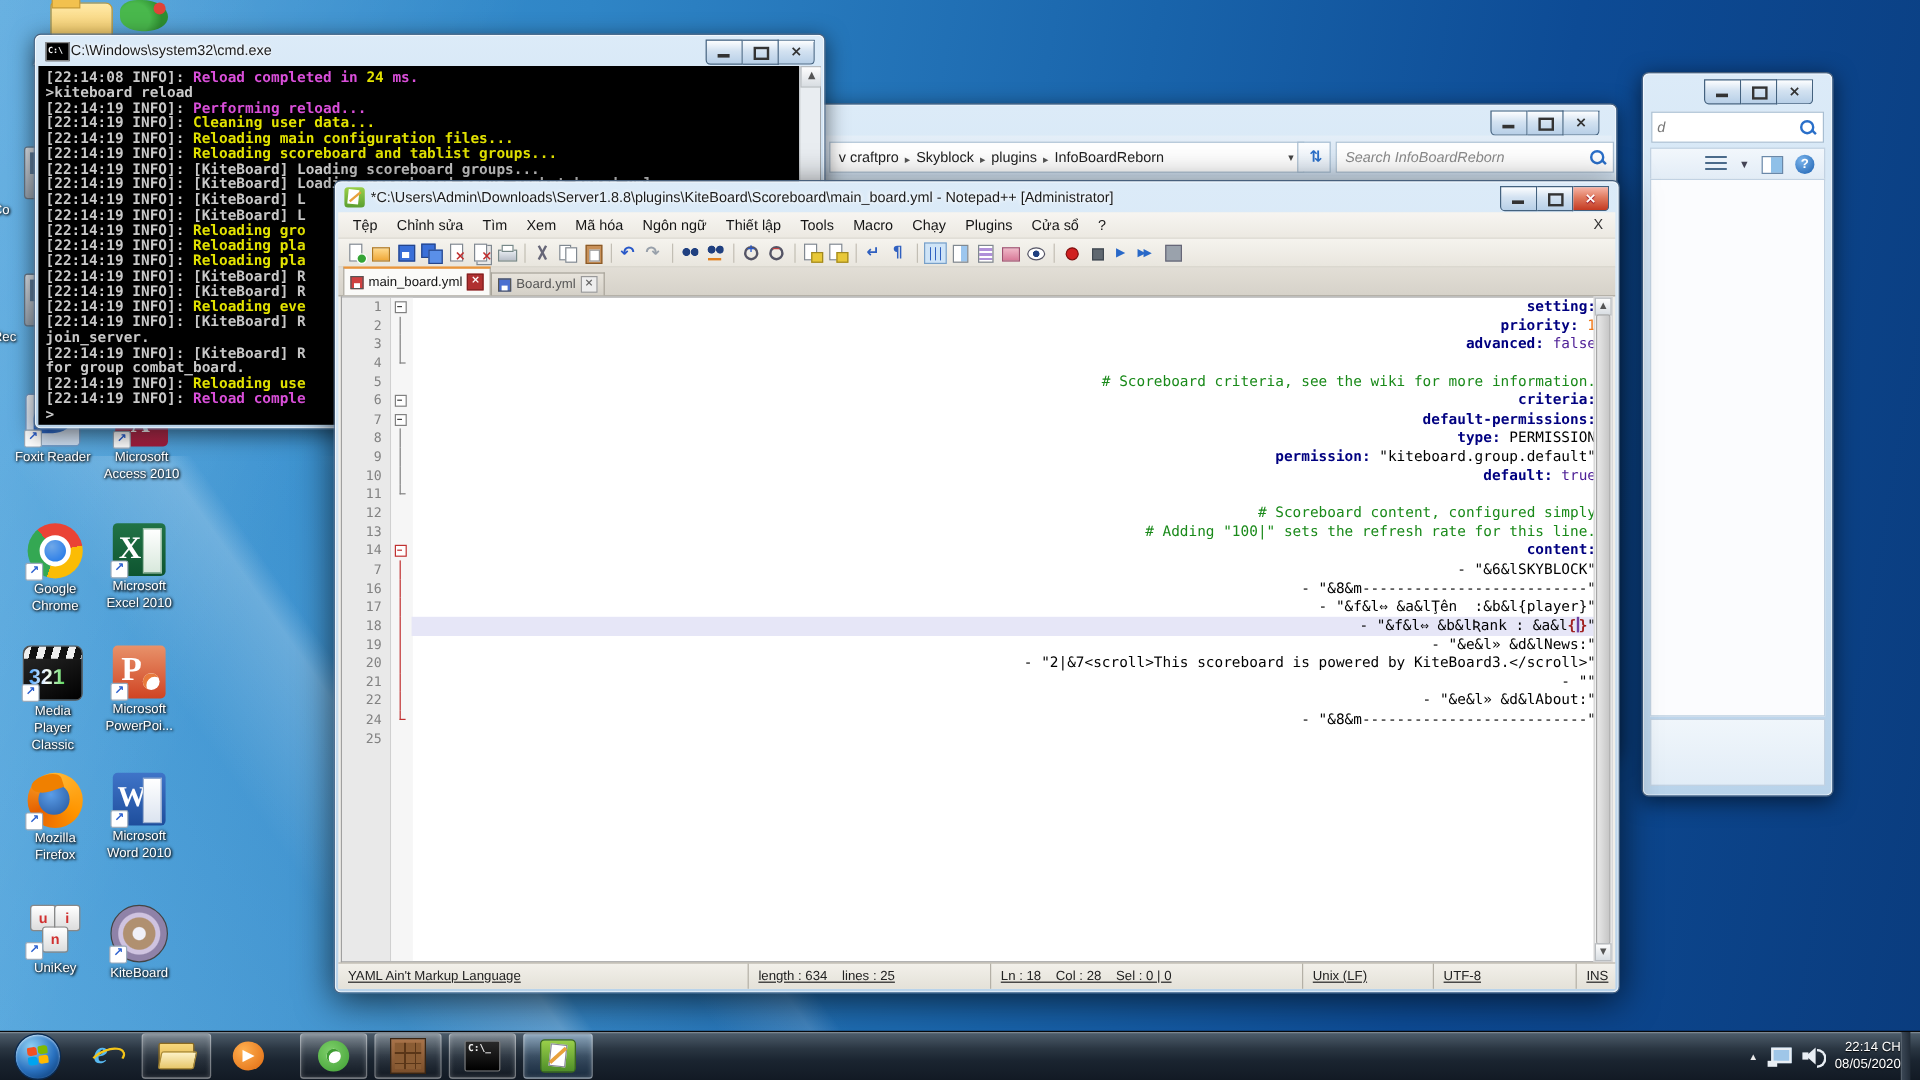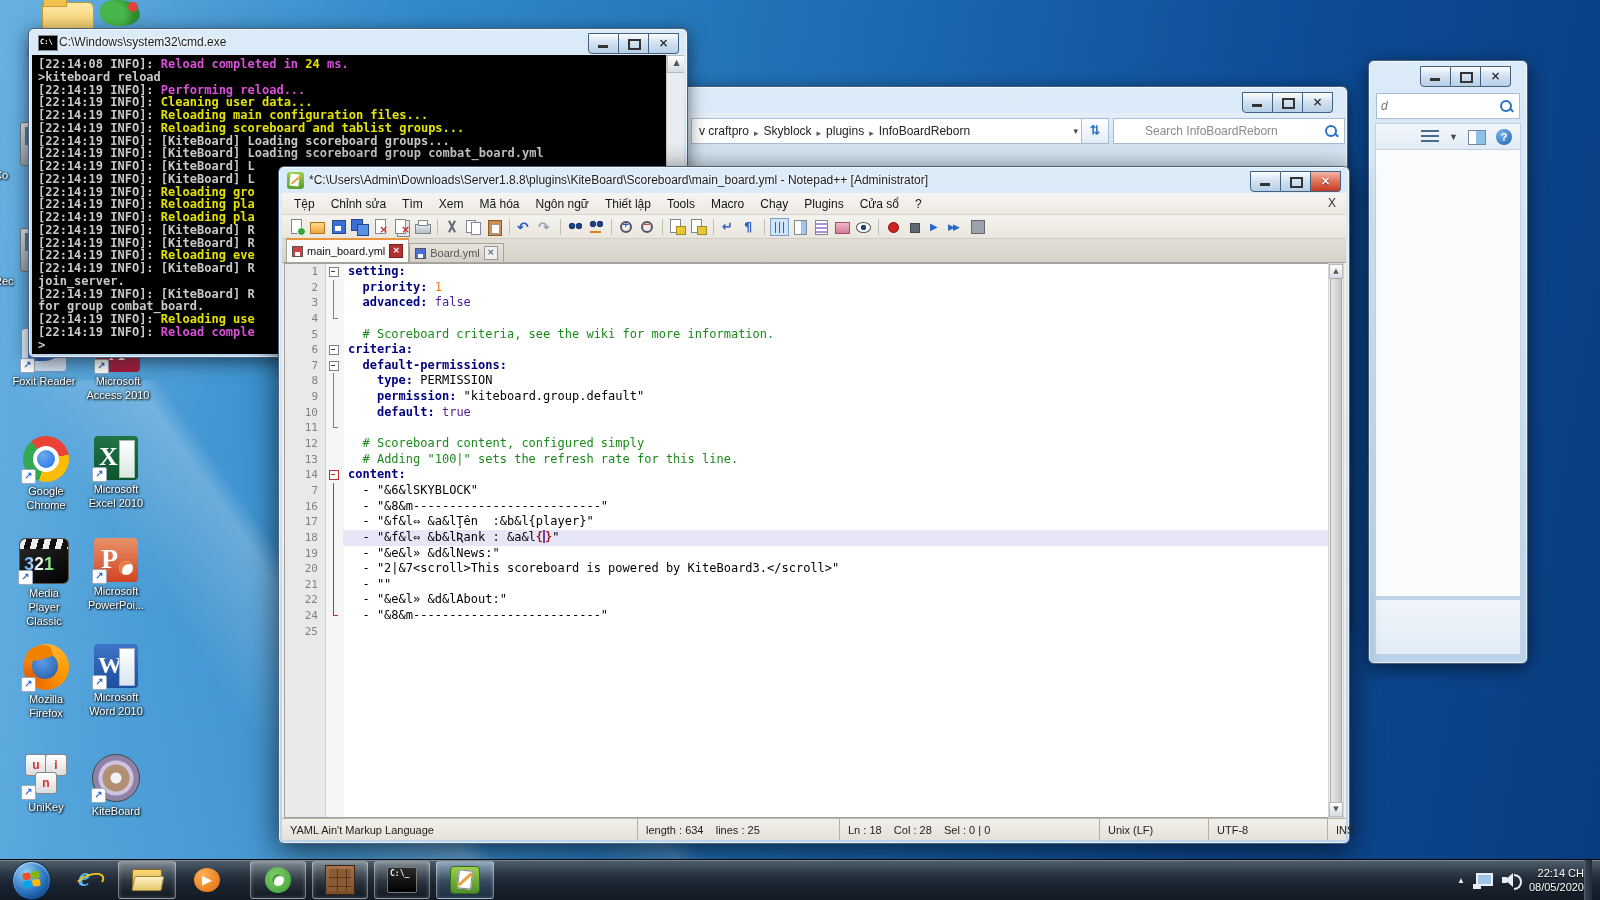--- a/index.html
+++ b/index.html
@@ -74,38 +74,38 @@
   #cmdsb .sbthumb{position:absolute;left:1px;top:178px;width:14px;height:96px;background:linear-gradient(90deg,#e2e6ea,#c2c8ce);border:1px solid #9aa0a6;border-radius:2px;}
   
   #exmid{left:640px;top:86px;width:706px;height:540px;z-index:15;}
   #exmid .addr{position:absolute;left:4px;right:4px;top:26px;height:34px;background:linear-gradient(#e4eef8,#d2e2f2);border-radius:0;}
   .crumbbox{position:absolute;left:46px;top:5px;width:386px;height:24px;background:#fff;border:1px solid #a8bed2;display:flex;align-items:center;font-size:12px;color:#222;padding:0 4px;}
   .crumb{padding:0 3px;white-space:nowrap;}
   .csep{color:#555;font-size:9px;padding:0 2px;}
   .cdrop{margin-left:auto;color:#444;font-size:9px;padding:0 4px;}
   .refreshbtn{position:absolute;left:436px;top:5px;width:26px;height:24px;background:linear-gradient(#fdfeff,#e4eef8);border:1px solid #a8bed2;text-align:center;color:#2a6fc9;font:bold 13px/22px "DejaVu Sans",sans-serif;}
   .searchbox{position:absolute;top:5px;height:24px;background:#fff;border:1px solid #a8bed2;display:flex;align-items:center;}
-  .searchbox .ph{flex:1;color:#8a8a8a;font-size:12px;padding-left:7px;white-space:nowrap;overflow:hidden;margin-left:24px;}
+  .searchbox .ph{flex:1;font-style:italic;color:#8a8a8a;font-size:12px;padding-left:7px;white-space:nowrap;overflow:hidden;}
   .mag{position:relative;width:16px;height:16px;margin-right:5px;flex:0 0 auto;}
   .mag::before{content:"";position:absolute;left:2px;top:2px;width:8px;height:8px;border:2px solid #2a6fc9;border-radius:50%;}
   .mag::after{content:"";position:absolute;left:11px;top:11px;width:5px;height:2px;background:#2a6fc9;transform:rotate(45deg);}
   #exmid .searchbox{left:468px;width:230px;}
   
   #exback{left:1368px;top:60px;width:158px;height:602px;z-index:10;}
   #exback .searchbox{left:7px;right:7px;top:32px;}
   #exback .frag{font-style:italic;color:#777;font-size:12px;padding-left:4px;}
   #exback .cmdbar{position:absolute;left:6px;right:6px;top:62px;height:26px;background:linear-gradient(#f2f7fc,#e2ecf6);border:1px solid #c2d2e2;display:flex;align-items:center;justify-content:flex-end;gap:10px;padding-right:8px;}
   .ex-views{position:relative;width:18px;height:14px;background:repeating-linear-gradient(#4a6a8a 0 2px,transparent 2px 5px);}
   .ex-views-drop{color:#445;font-size:9px;}
   .ex-preview{width:16px;height:13px;border:1px solid #6a88a8;background:linear-gradient(90deg,#fff 0 7px,#8fc0e8 7px);}
   .ex-help{width:16px;height:16px;border-radius:50%;background:radial-gradient(circle at 35% 30%,#7ab4ec,#1a5fb0);color:#fff;font:bold 11px/16px "Liberation Sans",sans-serif;text-align:center;}
   #exback .content{position:absolute;left:6px;right:6px;top:88px;bottom:66px;background:#fbfcfe;border:1px solid #c2d2e2;}
   #exback .details{position:absolute;left:6px;right:6px;bottom:8px;height:54px;background:linear-gradient(#f0f6fb,#e2edf7);border:1px solid #c2d2e2;}
   
-  #npp{left:278px;top:166px;width:1070px;height:676px;z-index:30;box-shadow:0 6px 30px rgba(0,0,0,.65),inset 0 0 0 1px rgba(255,255,255,.65);}
+  #npp{left:278px;top:150px;width:1070px;height:676px;z-index:30;box-shadow:0 6px 30px rgba(0,0,0,.65),inset 0 0 0 1px rgba(255,255,255,.65);}
   #nppicon{position:absolute;left:8px;top:5px;width:17px;height:17px;background:linear-gradient(#9ad04a,#5a9e2f);border-radius:3px;}
   #nppicon::before{content:"";position:absolute;left:3px;top:2px;width:9px;height:12px;background:#fff;transform:rotate(6deg);}
   #nppicon::after{content:"";position:absolute;left:3px;top:7px;width:12px;height:2px;background:#e8a13c;transform:rotate(-40deg);}
   #nppclient{position:absolute;left:3px;right:3px;top:26px;bottom:3px;background:#f0eee8;}
   #nppmenu{position:absolute;left:0;right:0;top:0;height:21px;background:linear-gradient(#f7f5f1,#ece9e2);border-bottom:1px solid #d8d4cb;display:flex;align-items:center;padding-left:4px;}
   .mitem{font-size:12px;color:#151515;padding:0 8px;line-height:20px;}
   #menuX{position:absolute;right:10px;top:0;font-size:12px;line-height:20px;color:#333;}
   #npptb{position:absolute;left:0;right:0;top:22px;height:23px;background:linear-gradient(#f5f3ee,#e9e6de);border-bottom:1px solid #d0ccc2;display:flex;align-items:center;padding-left:4px;}
   .tbi{position:relative;width:19px;height:18px;flex:0 0 auto;margin:0 1px;}
   .tbi.pressed{background:#cfe4f7;border:1px solid #78a0c8;box-sizing:border-box;}
@@ -165,21 +165,21 @@
   .flop::after{content:"";position:absolute;left:3px;top:6px;width:5px;height:4px;background:#fff;}
   .tabx{width:12px;height:12px;font:bold 9px/11px "DejaVu Sans",sans-serif;text-align:center;border:1px solid #999;color:#666;background:#eee;}
   .tab.active .tabx{background:#b03030;border-color:#802020;color:#fff;}
   
   #editor{position:absolute;left:2px;right:16px;top:70px;bottom:22px;background:#fff;overflow:hidden;border:1px solid #a0a0a0;border-right:none;}
   #gutterbg{position:absolute;left:0;top:0;bottom:0;width:40px;background:#e9e9e9;border-right:1px solid #d0d0d0;}
   #foldbg{position:absolute;left:41px;top:0;bottom:0;width:18px;background:#f6f6f6;}
   .erow{position:relative;display:flex;height:15.65px;align-items:stretch;}
   .enum{width:40px;flex:0 0 auto;text-align:right;padding-right:7px;box-sizing:border-box;color:#828282;font:11px/15.65px "DejaVu Sans Mono",monospace;}
   .efold{width:18px;flex:0 0 auto;position:relative;}
-  .etext{flex:1;font:12px/15.65px "DejaVu Sans Mono","DejaVu Sans",monospace;white-space:pre;padding-left:5px;}
+  .etext{flex:1;font:12px/15.65px "DejaVu Sans Mono","DejaVu Sans",monospace;white-space:pre;padding-left:5px;text-align:right;}
   .erow.hl .etext{background:#e6e6f7;}
   .tk-k{color:#000080;font-weight:bold;}
   .tk-n{color:#f07818;}
   .tk-b{color:#4c1d95;}
   .tk-c{color:#1a8a1a;}
   .tk-d{color:#000;}
   .tk-r{color:#a02020;font-weight:bold;}
   .tk-caret{display:inline-block;width:0;height:13px;border-left:2px solid #7040a0;vertical-align:-2px;}
   .f-b::before{content:"";position:absolute;left:4px;top:3px;width:8px;height:8px;background:#fff;border:1px solid #808080;}
   .f-b::after{content:"";position:absolute;left:6px;top:7px;width:4px;height:1px;background:#404040;}
@@ -188,21 +188,21 @@
   .f-c::after{content:"";position:absolute;left:8px;top:7px;width:5px;height:1px;background:#808080;}
   .fR.f-b::before{border-color:#c03030;}
   .fR.f-b::after{background:#c03030;}
   .fR.f-l::before,.fR.f-c::before,.fR.f-c::after{background:#c03030;}
   
   #edsb{position:absolute;right:2px;top:70px;bottom:22px;width:14px;background:#f0f0f0;border:1px solid #d4d4d4;}
   #edsb .sbarrow{width:12px;height:13px;font-size:7px;line-height:12px;}
   #edsb .sbthumb{position:absolute;left:1px;top:14px;bottom:14px;width:10px;background:linear-gradient(90deg,#e8e8e8,#c6c6c6);border:1px solid #a6a6a6;border-radius:2px;}
   
   #nppstatus{position:absolute;left:0;right:0;bottom:0;height:21px;background:linear-gradient(#f2f0ea,#e4e1d8);border-top:1px solid #b8b4aa;display:flex;align-items:center;font-size:11px;color:#222;}
-  .sseg{border-left:1px solid #b4b0a6;height:100%;display:flex;align-items:center;padding:0 8px;box-sizing:border-box;white-space:pre;}
+  .sseg{border-left:1px solid #b4b0a6;height:100%;display:flex;align-items:center;padding:0 8px;box-sizing:border-box;white-space:pre;text-decoration:underline;}
   .sseg:first-child{border-left:none;flex:1;}
   
   #taskbar{position:absolute;left:0;right:0;bottom:0;height:40px;z-index:50;background:linear-gradient(#50606e,#2a3642 35%,#1a2430 60%,#121a24);border-top:1px solid #08090c;box-shadow:inset 0 1px 0 rgba(255,255,255,.25);display:flex;align-items:center;}
   .tbtn{position:relative;height:36px;margin-top:0;display:flex;align-items:center;justify-content:center;flex:0 0 auto;border-radius:3px;}
   .tbtn.framed{border:1px solid rgba(255,255,255,.4);background:linear-gradient(rgba(255,255,255,.28),rgba(255,255,255,.08) 50%,rgba(0,0,0,.12));box-shadow:inset 0 0 4px rgba(255,255,255,.25);}
   .tbtn.active{background:linear-gradient(rgba(190,225,255,.55),rgba(140,190,235,.25) 50%,rgba(40,80,120,.3));}
   #startorb{width:37px;height:37px;border-radius:50%;background:radial-gradient(circle at 35% 28%,#8ed0f4,#2a72c0 55%,#0b3a74 90%);border:1px solid #0a2a50;box-shadow:inset 0 1px 2px rgba(255,255,255,.7);position:relative;flex:0 0 auto;}
   #startflag{position:absolute;left:10px;top:10px;width:17px;height:15px;transform:rotate(-6deg) skewY(-4deg);display:grid;grid-template-columns:8px 8px;grid-template-rows:7px 7px;gap:1px;}
   #startflag i{border-radius:1px 40% 1px 40%;}
   #startflag i:nth-child(1){background:#f25022;}#startflag i:nth-child(2){background:#7fba00;}
@@ -638,21 +638,21 @@
         <div class="sbarrow" style="top:0;">▲</div>
         <div class="sbthumb"></div>
         <div class="sbarrow" style="bottom:0;">▼</div>
       </div>
       <div id="nppstatus">
         <div class="sseg">YAML Ain't Markup Language</div>
         <div class="sseg" style="width:202px;margin-left:14px;">length : 634    lines : 25</div>
         <div class="sseg" style="width:260px;">Ln : 18    Col : 28    Sel : 0 | 0</div>
         <div class="sseg" style="width:109px;">Unix (LF)</div>
         <div class="sseg" style="width:119px;">UTF-8</div>
-        <div class="sseg" style="width:19px;text-align:right;">INS</div>
+        <div class="sseg" style="width:33px;text-align:right;">INS</div>
       </div>
     </div>
   </div>
 
   <div id="taskbar">
     <div id="taskbtns" style="display:flex;align-items:center;height:40px;">
         <div class="tbtn" style="margin-left: 12px; width: 38px;">
           <div id="startorb">
             <div id="startflag">
               <i></i>

